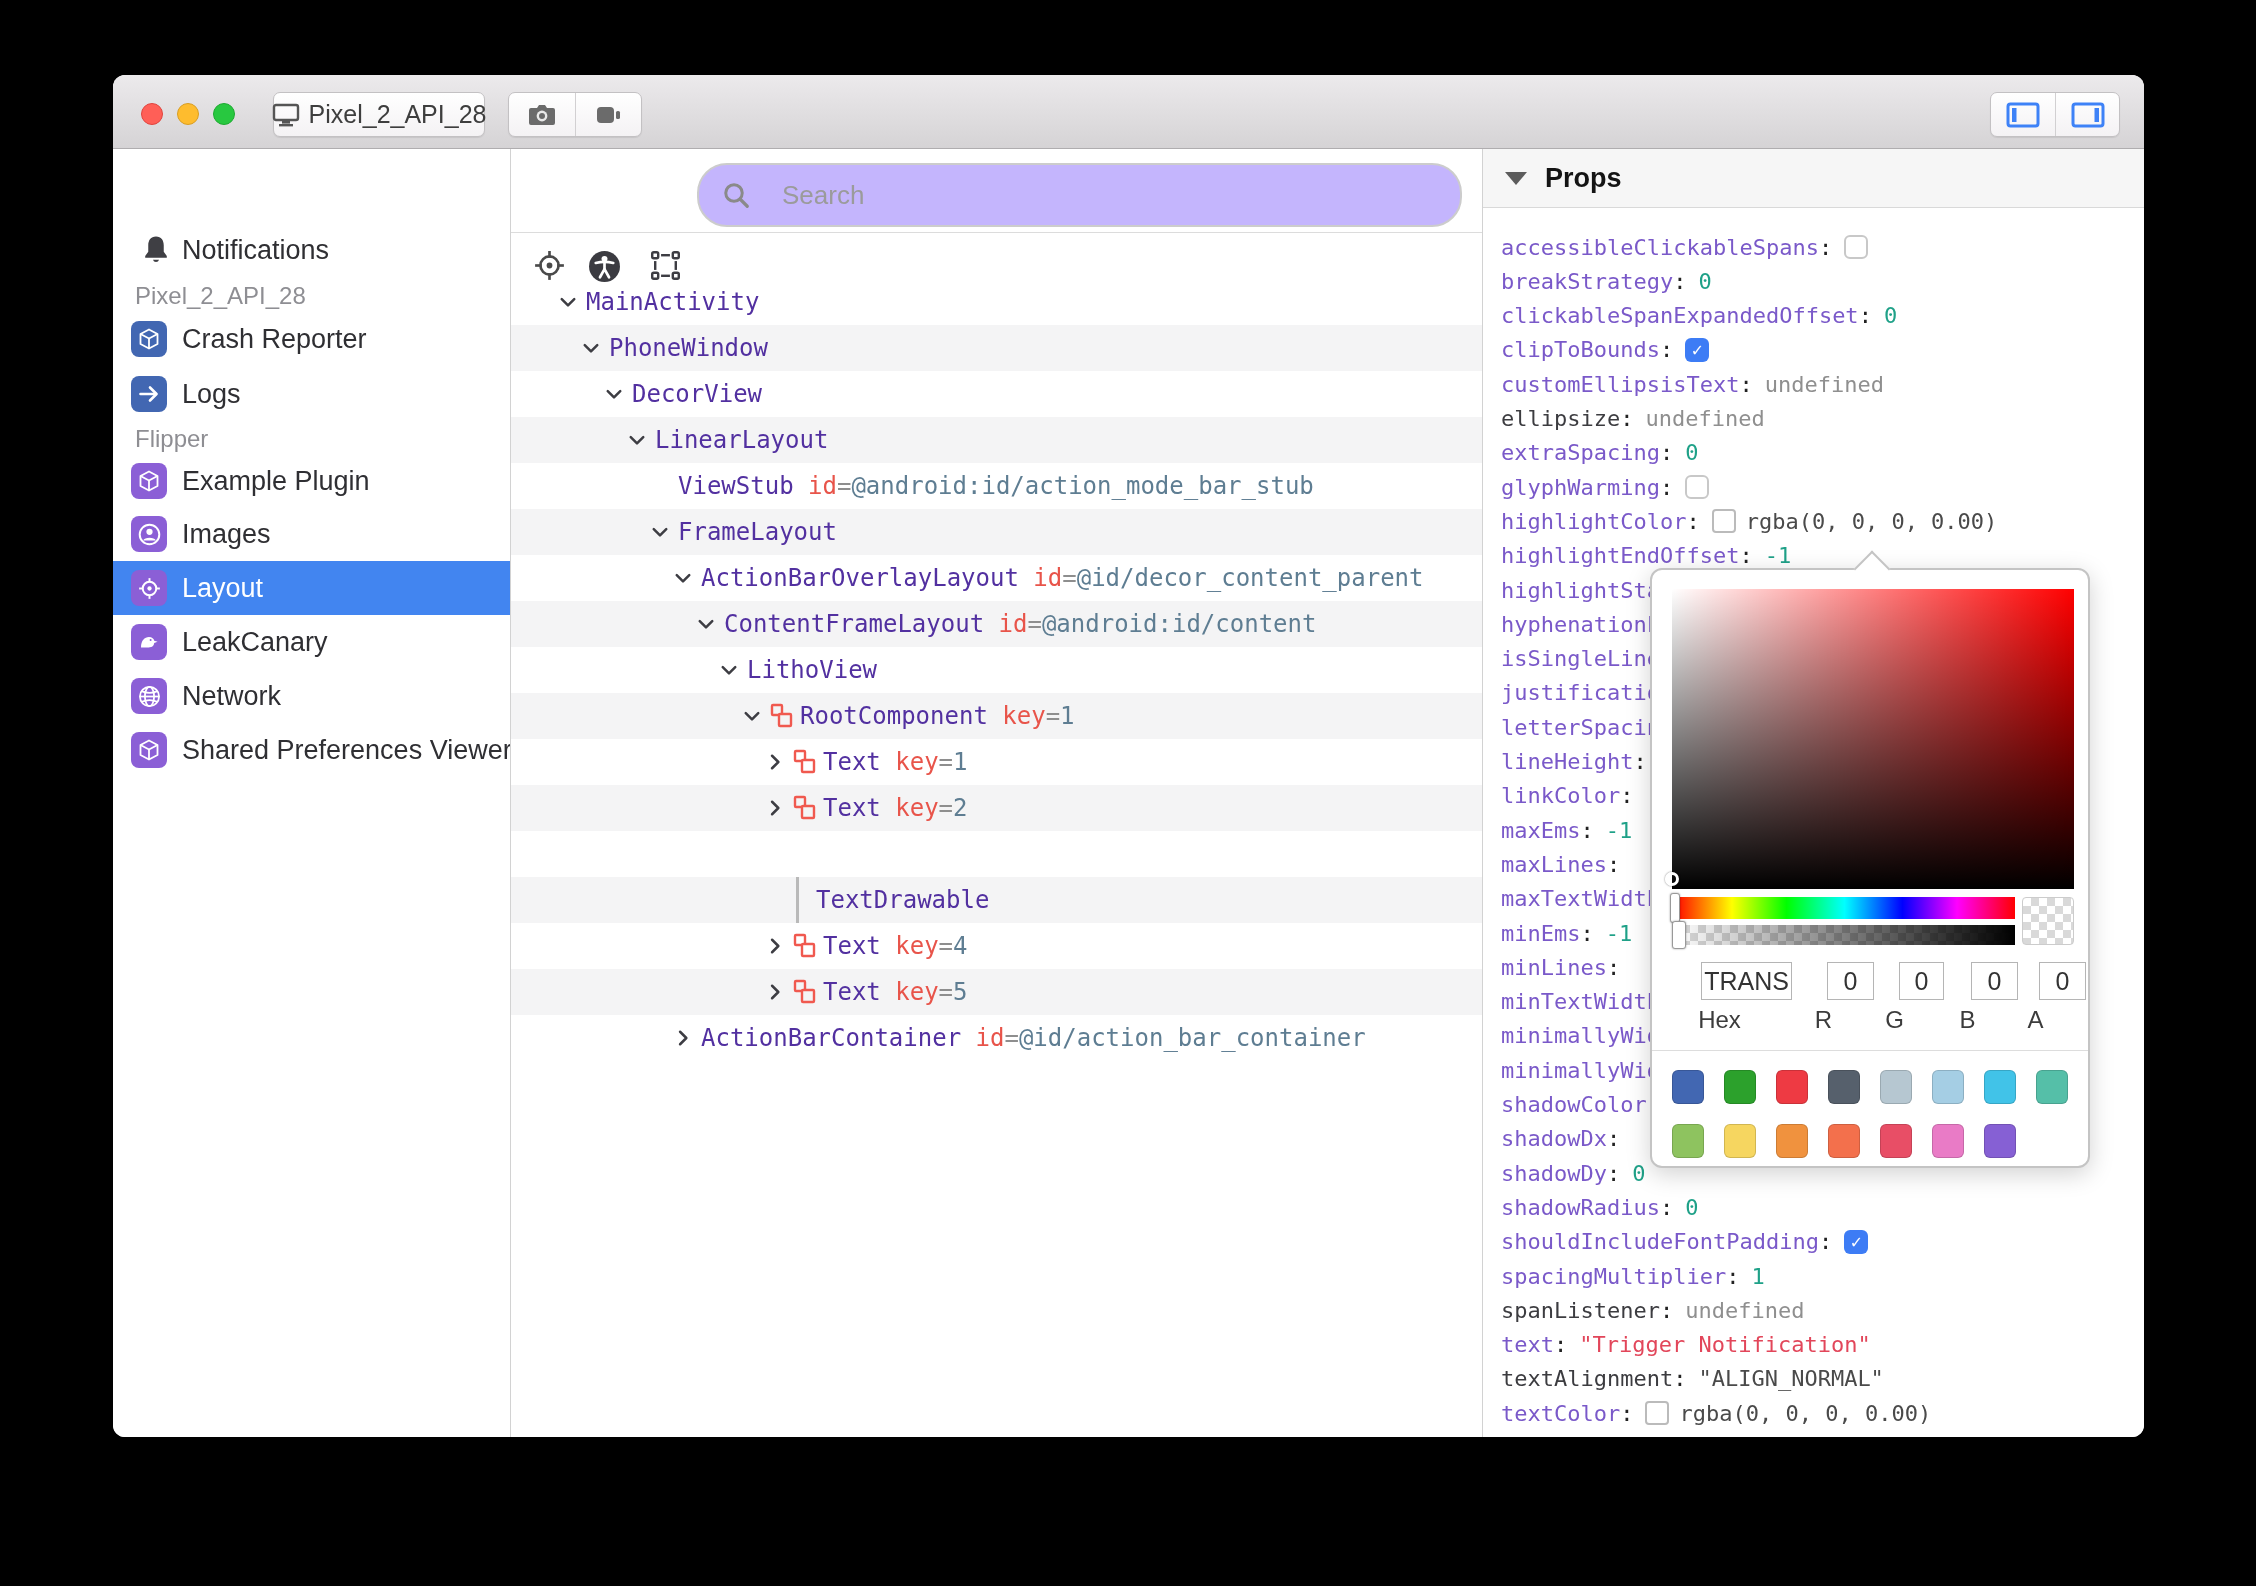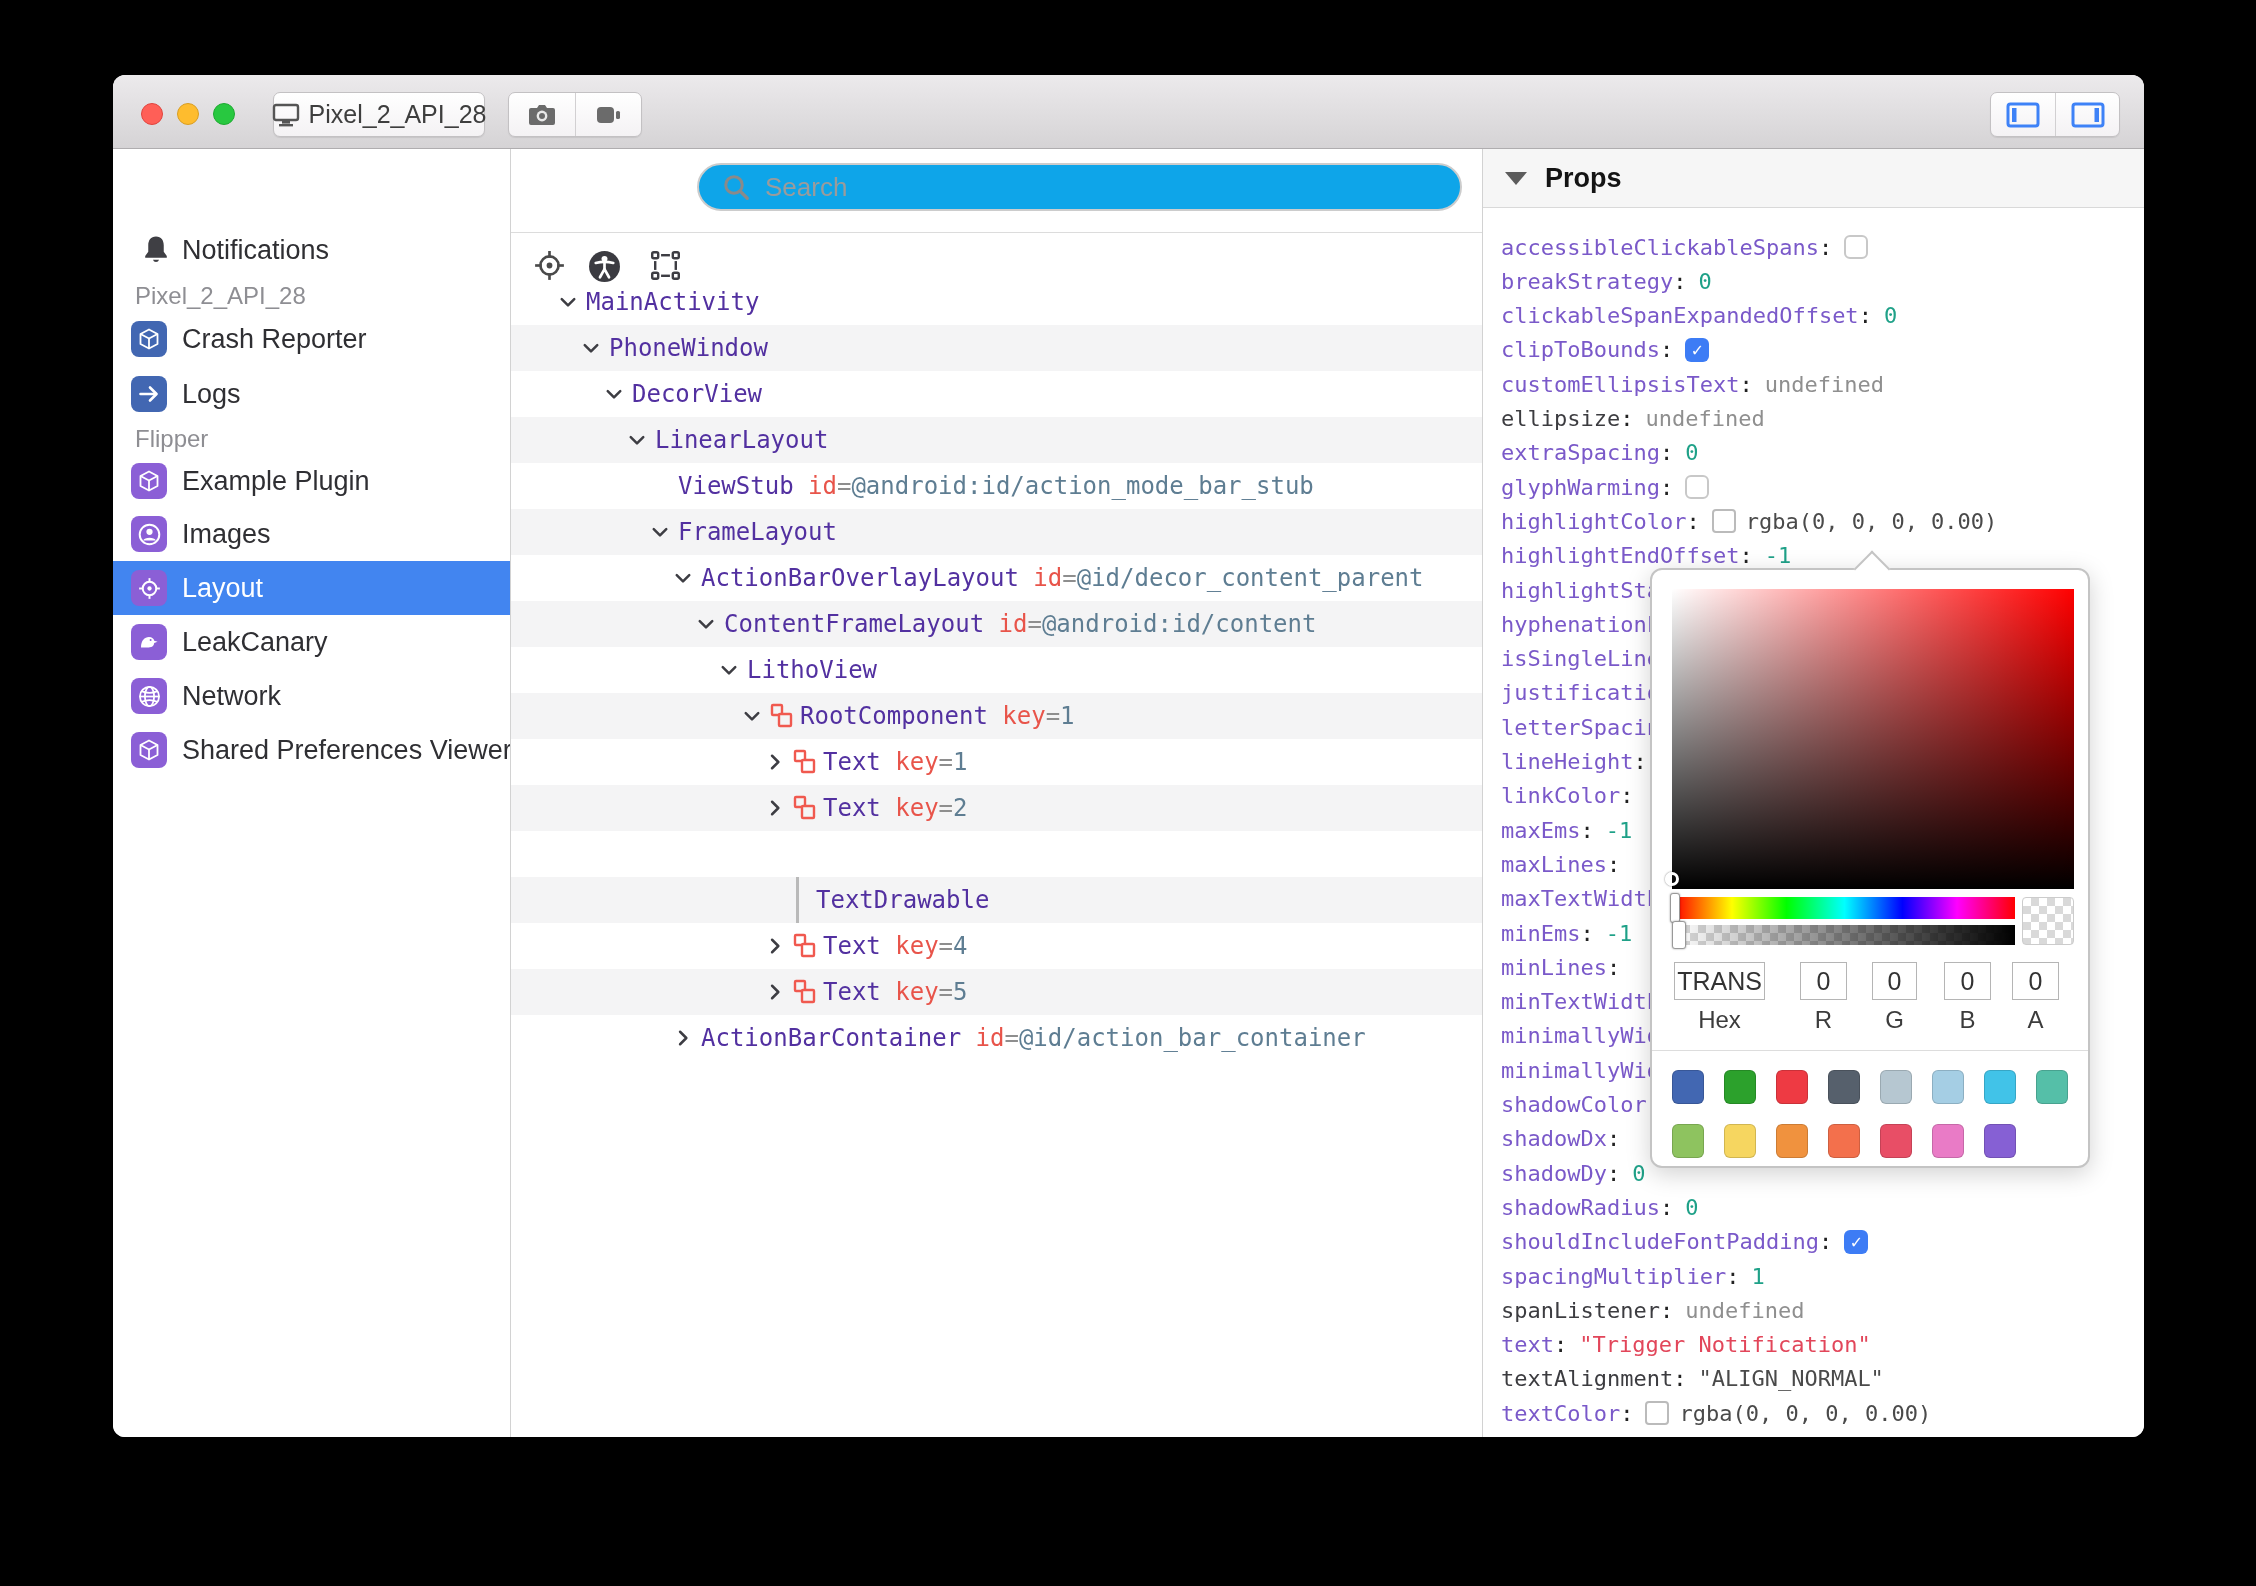--- a/index.html
+++ b/index.html
@@ -41,22 +41,22 @@
   .sb-row.selected .sb-label{color:#fff;}
   .sb-header{position:absolute; left:22px; font-size:24px; color:#8e8e93; font-weight:500;}
   .sb-notif{position:absolute; top:80px; height:44px; width:100%;}
   .sb-notif .bell{position:absolute; left:26px; top:4px;}
   .sb-notif .sb-label{position:absolute; left:69px; top:6px; font-size:27px; color:#2f2f33;}
   
   .tree-panel{position:absolute; left:398px; top:74px; width:971px; bottom:0; background:#fff; overflow:hidden;}
   .tree-toolbar{position:absolute; left:0; top:0; width:100%; height:84px; background:#fff;
     border-bottom:1px solid #dcdcdc;}
   .tt-icon{position:absolute; top:101px;}
-  .search-field{position:absolute; left:186px; top:14px; width:765px; height:48px;
-    border:2px solid #cccccc; border-radius:30px; background:#0ea5e9; display:flex; align-items:center;}
+  .search-field{position:absolute; left:186px; top:14px; width:765px; height:64px;
+    border:2px solid #cccccc; border-radius:30px; background:#c4b5fd; display:flex; align-items:center;gap:17px;}
   .search-field input{border:none; outline:none; flex:1; font-size:26px; color:#444;
     font-family:"Liberation Sans",sans-serif; background:transparent; margin-left:14px;}
   .search-field input::placeholder{color:#9b9b9b;}
   .search-field .mag{margin-left:22px; display:flex;}
   .tree-rows{position:absolute; left:0; top:84px; width:100%; bottom:0;}
   .trow{position:absolute; left:0; width:100%; height:46px; display:flex; align-items:center;
     font-family:"DejaVu Sans Mono",monospace; font-size:24px; white-space:pre;}
   .trow.stripe{background:#f4f4f5;}
   .trow.selected{background:var(--c-selection);}
   .trow .chev{position:absolute; width:20px; height:20px; color:#3d3d43;}
@@ -111,21 +111,21 @@
   .checker, .alpha, .preview{
     background-image:linear-gradient(45deg,#d9d9d9 25%,transparent 25%,transparent 75%,#d9d9d9 75%),
       linear-gradient(45deg,#d9d9d9 25%,transparent 25%,transparent 75%,#d9d9d9 75%);
     background-size:16px 16px; background-position:0 0,8px 8px; background-color:#fff;}
   .alpha{position:absolute; left:22px; top:355px; width:341px; height:20px;}
   .alpha .grad{position:absolute; inset:0; background:linear-gradient(to right, rgba(0,0,0,0), #000);}
   .alpha-handle{position:absolute; left:20px; top:351px; width:14px; height:28px; background:#fff;
     border:1px solid #999; border-radius:3px; box-shadow:0 0 2px rgba(0,0,0,.4);}
   .preview{position:absolute; left:370px; top:327px; width:52px; height:48px; border:1px solid #ccc; border-radius:4px;}
   .pick-input{position:absolute; top:392px; height:38px; border:1px solid #b5b5b5; background:#fff;
-    font-size:25px; color:#333; text-align:center; font-family:"Liberation Sans",sans-serif; padding:0 2px;}
+    font-size:25px; color:#333; text-align:center; font-family:"Liberation Sans",sans-serif; padding:0 2px;margin-left:27px;}
   .pick-label{position:absolute; top:436px; font-size:24px; color:#3c3c3c; text-align:center;}
   .pick-divider{position:absolute; left:0; top:480px; width:100%; height:1px; background:#ddd;}
   .csw{position:absolute; width:32px; height:34px; border-radius:6px; border:1px solid rgba(0,0,0,.15);}
   
   svg{display:block;}
 </style>
 </head>
 <body>
 
 <div class="window">

